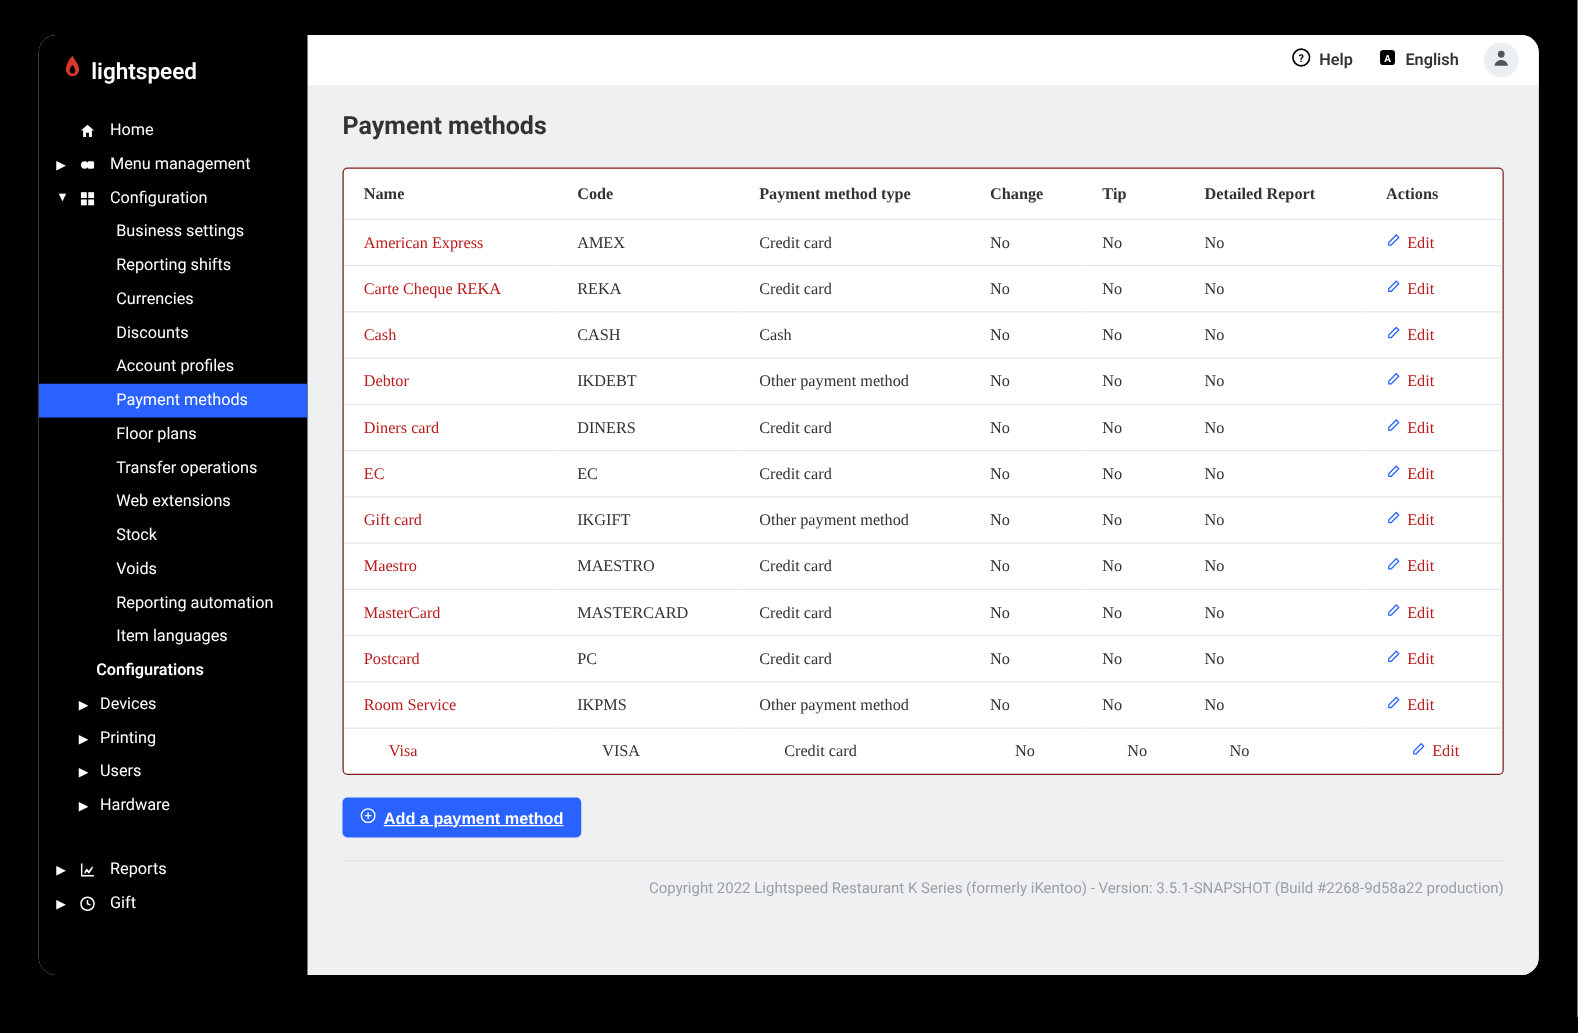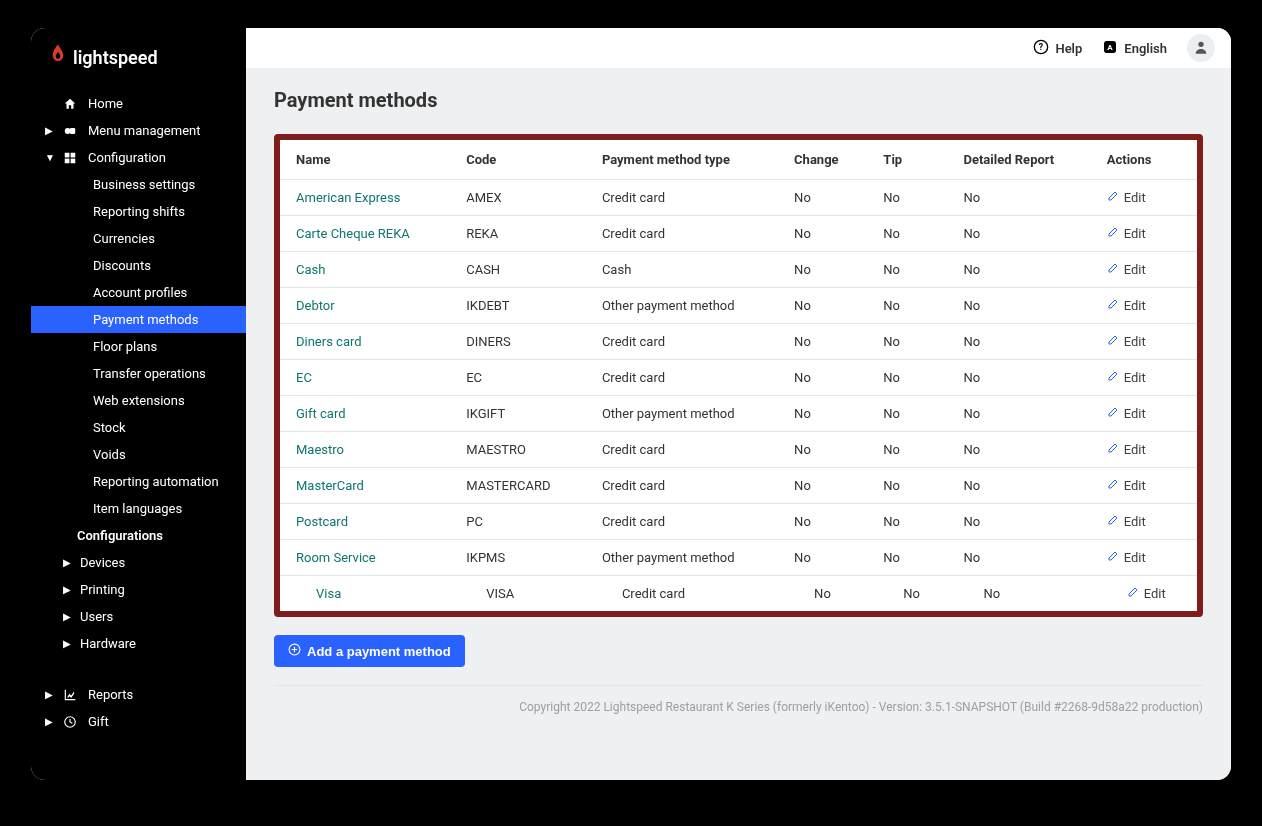--- a/index.html
+++ b/index.html
@@ -82,34 +82,34 @@
     }
     .topbar-item {
       display:flex; align-items:center; gap:6px; font-size:13px; font-weight:600; cursor:pointer;
     }
     .avatar {
       width:28px; height:28px; border-radius:50%; background:#eceff1; display:flex; align-items:center; justify-content:center;
     }
     .content { padding: 20px 28px 24px; flex:1; }
     .page-title { font-size: 20px; font-weight:700; margin-bottom: 22px; }
     .card {
-      background:#fff; border:6px solid #7f1d1d; border-radius:4px; overflow:hidden;
+      background:#fff; border:1px solid #7f1d1d; border-radius:4px; overflow:hidden;font-family:Liberation Serif, serif;
     }
     table { width:100%; border-collapse:collapse; }
     th {
       text-align:left; font-size:13px; font-weight:700; padding:12px 16px; border-bottom:1px solid #e3e6e9;
     }
     td { padding:10px 16px; font-size:13px; border-bottom:1px solid #e3e6e9; }
     tbody tr:last-child td { border-bottom:none;padding-left:36px; }
-    td a, .link { color:#0f766e; text-decoration:none; cursor:pointer; }
-    .edit-link { color:#404040; display:inline-flex; align-items:center; gap:5px; cursor:pointer; font-size:13px;text-align:center; }
+    td a, .link { color:#b91c1c; text-decoration:none; cursor:pointer; }
+    .edit-link { color:#b91c1c; display:inline-flex; align-items:center; gap:5px; cursor:pointer; font-size:13px;text-align:center; }
     .btn-primary {
       margin-top:18px;
       background:#2962ff; color:#fff; border:none; border-radius:4px;
-      padding:8px 14px; font-size:13px; font-weight:600; display:inline-flex; align-items:center; gap:6px; cursor:pointer;
+      padding:8px 14px; font-size:13px; font-weight:600; display:inline-flex; align-items:center; gap:6px; cursor:pointer;text-decoration:underline;
     }
     .separator { border:none; border-top:1px solid #e3e6e9; margin-top:18px; }
     .footer-text {
       text-align:right; font-size:12px; color:#9aa0a6; margin-top:14px;
     }
   </style>
 </head>
 <body>
 
 <div class="window">

